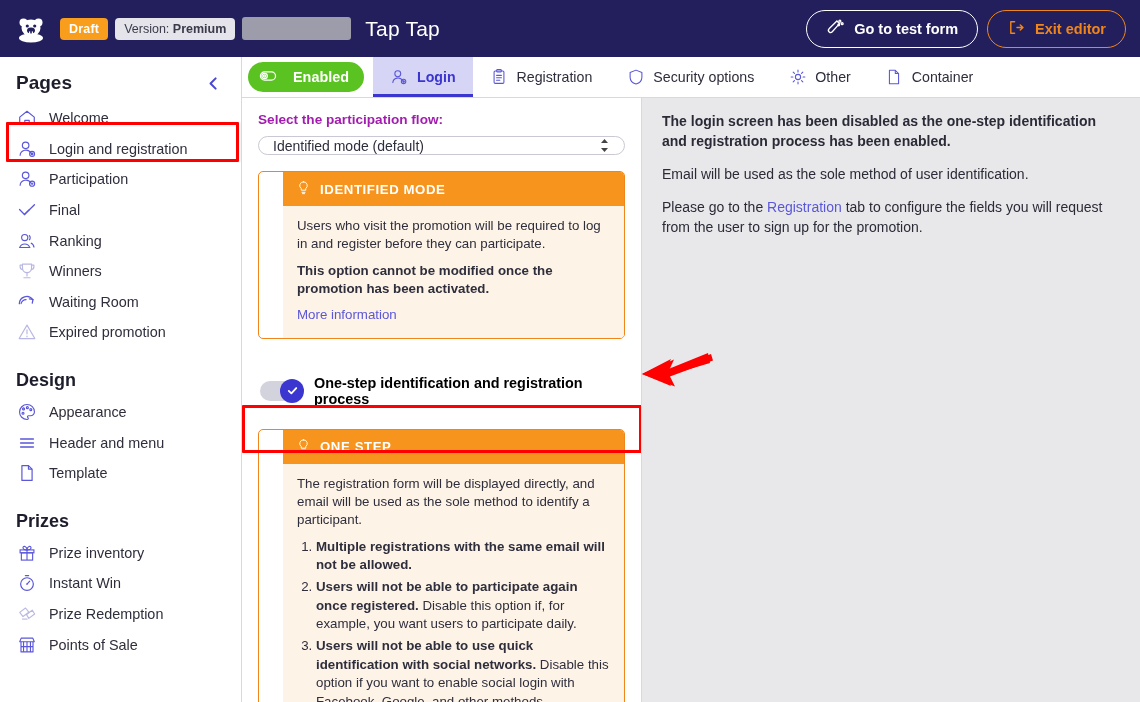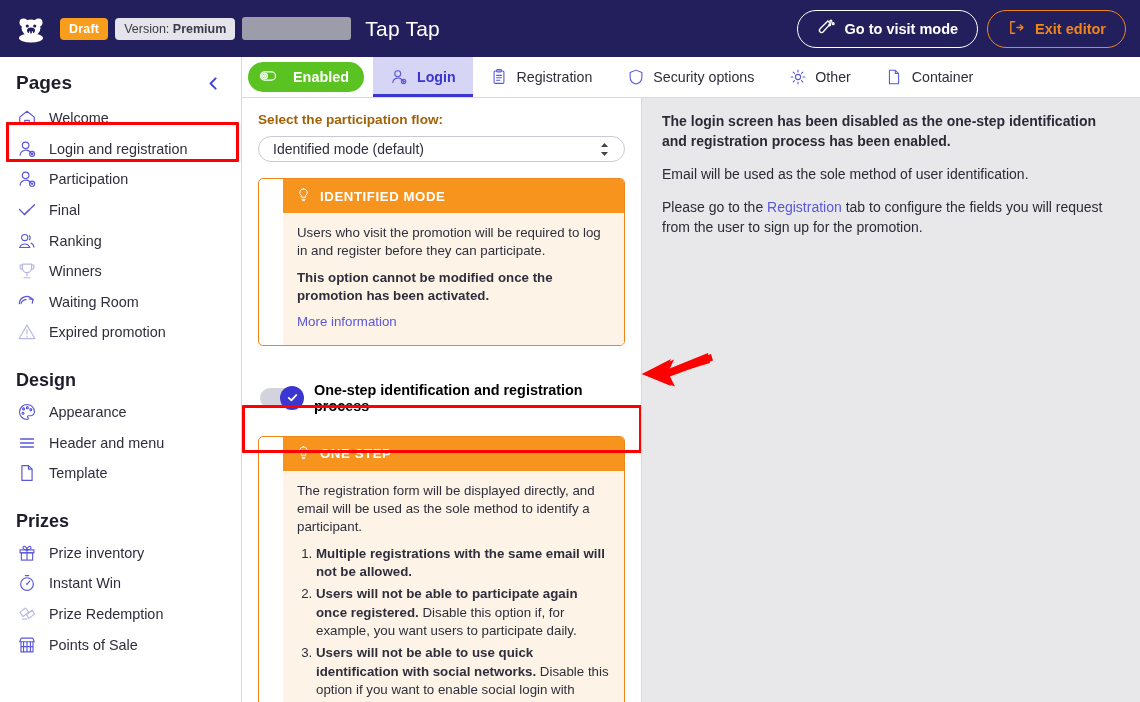--- a/index.html
+++ b/index.html
@@ -134,23 +134,23 @@
   .pane-left {
     width: 400px; flex: 0 0 400px;
     border-right: 1px solid #d8d8e0;
     padding: 14px 16px 10px 16px;
     overflow: hidden; position: relative;
   }
   .pane-right {
     flex: 1 1 auto; background: #e8e8ea;
     padding: 14px 20px;
   }
-  .field-label { font-size: 13.6px; font-weight: bold; color: #a16207; margin-bottom: 9px; }
+  .field-label { font-size: 13.6px; font-weight: bold; color: #a21caf; margin-bottom: 9px; }
   .select-box {
-    height: 26px; border: 1px solid #c9c9d4; border-radius: 17px;
+    height: 19px; border: 1px solid #c9c9d4; border-radius: 17px;
     background: #fff; display: flex; align-items: center;
     padding: 0 14px; font-size: 14px; color: #2e2e3c; cursor: pointer;
     position: relative;
   }
   .select-box .arrows {
     margin-left: auto; display: flex; flex-direction: column;
     align-items: center; justify-content: center; gap: 2px; color:#444;
   }
 
   .info-card {
@@ -228,21 +228,21 @@
     <div class="topbar-right">
       <div class="btn-pill btn-test">
         <span>
           <svg width="19" height="19" viewBox="0 0 20 20" fill="none" stroke="#fff" stroke-width="1.4" stroke-linecap="round">
             <path d="M11.5 3.2 L14.2 5.9 L6.6 14.5 a2.3 2.3 0 0 1-3.4-3.1 Z"></path>
             <circle cx="14.6" cy="3.3" r="1"></circle>
             <circle cx="17" cy="6" r="1"></circle>
             <circle cx="13.4" cy="7.4" r=".8"></circle>
           </svg>
         </span>
-        <span>Go to visit mode</span>
+        <span>Go to test form</span>
       </div>
       <div class="btn-pill btn-exit">
         <span>
           <svg width="19" height="19" viewBox="0 0 20 20" fill="none" stroke="#f0861b" stroke-width="1.5" stroke-linecap="round" stroke-linejoin="round">
             <path d="M8 4 H4 V16 H8"></path>
             <path d="M10.5 10 H16.5 M14 7.4 L16.8 10 L14 12.6"></path>
           </svg>
         </span>
         <span>Exit editor</span>
       </div>

